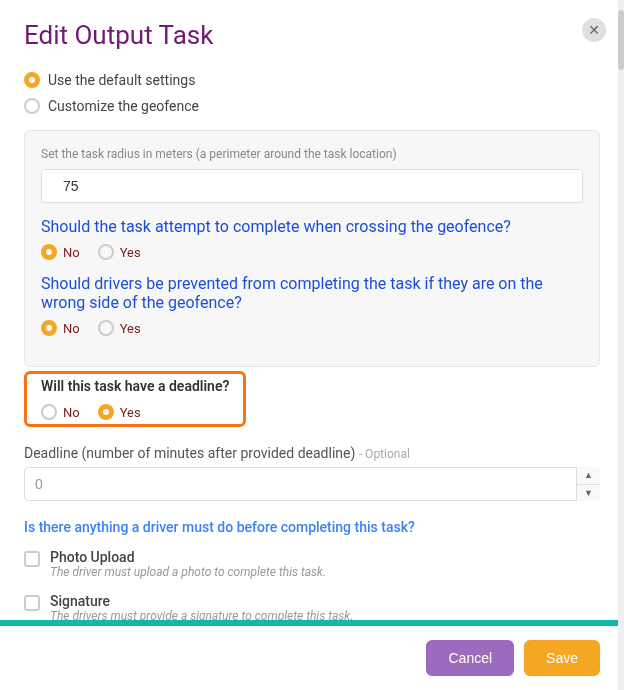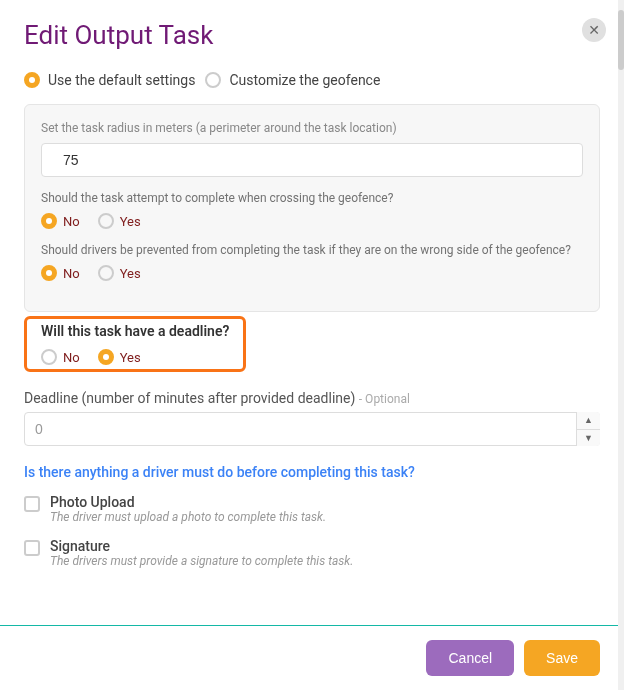--- a/index.html
+++ b/index.html
@@ -35,21 +35,21 @@
       border: none;
       cursor: pointer;
       display: flex;
       align-items: center;
       justify-content: center;
       color: #666;
       font-size: 14px;
     }
     .radio-group {
       display: flex;
-      flex-direction: row;
+      flex-direction: column;
       gap: 10px;
       margin-bottom: 16px;
     }
     .radio-item {
       display: flex;
       align-items: center;
       gap: 8px;
       font-size: 14px;
       color: #444;
       cursor: pointer;
@@ -92,22 +92,22 @@
       border: 1px solid #ddd;
       border-radius: 4px;
       padding: 8px 21px;
       font-size: 14px;
       color: #333;
       background: #fff;
       margin-bottom: 14px;
       outline: none;
     }
     .geofence-question {
-      font-size: 12px;
-      color: #737373;
+      font-size: 16px;
+      color: #1d4ed8;
       margin-bottom: 8px;
     }
     .inline-radio-group {
       display: flex;
       gap: 18px;
       align-items: center;
       margin-bottom: 14px;
     }
     .inline-radio-item {
       display: flex;
@@ -220,21 +220,21 @@
     .footer {
       position: absolute;
       bottom: 0;
       left: 0;
       right: 0;
       padding: 14px 24px;
       display: flex;
       justify-content: flex-end;
       gap: 10px;
       background: #fff;
-      border-top: 1px solid #14b8a6;
+      border-top: 6px solid #14b8a6;
     }
     .btn-cancel {
       background: #9c6bbd;
       color: #fff;
       border: none;
       border-radius: 6px;
       padding: 10px 22px;
       font-size: 14px;
       cursor: pointer;
       font-weight: 500;

